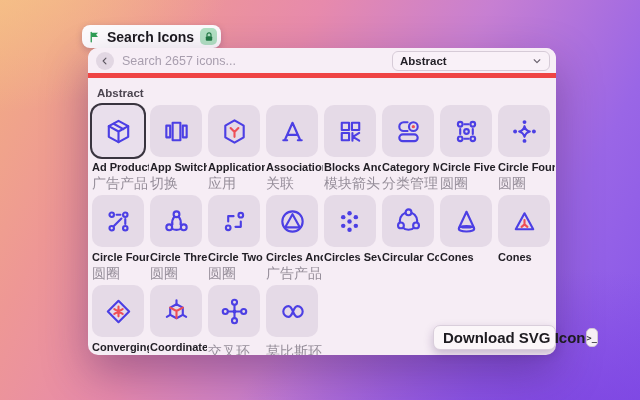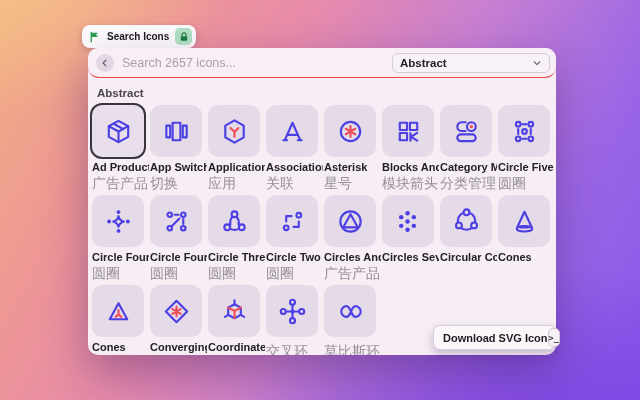--- a/index.html
+++ b/index.html
@@ -10,28 +10,28 @@
       radial-gradient(90% 80% at 88% 115%, rgba(122,63,224,.9) 0%, rgba(122,63,224,0) 60%),
       radial-gradient(60% 55% at -5% -10%, rgba(246,197,137,.95) 0%, rgba(246,197,137,0) 70%),
       linear-gradient(118deg,#f2ae82 0%,#ee9795 20%,#e78aac 38%,#c77fd2 58%,#9a66e6 80%,#8655e9 100%);
   }
   
   .pill{
     position:absolute;left:82px;top:25px;height:23px;display:flex;align-items:center;gap:6px;
     background:#fdfbfd;border-radius:8px;padding:0 4px 0 7px;
     box-shadow:0 2px 6px rgba(70,30,90,.25);
   }
-  .pill .label{font-size:10px;font-weight:700;color:#1c1a1e;}
+  .pill .label{font-size:14px;font-weight:700;color:#1c1a1e;}
   .pill .ext-badge{width:17px;height:17px;border-radius:5px;background:#b2e3c4;display:flex;align-items:center;justify-content:center;}
   
   .window{
     position:absolute;left:88px;top:48px;width:468px;height:307px;border-radius:10px;overflow:hidden;
     background:#f6edf5;box-shadow:0 18px 45px rgba(55,20,90,.38);
   }
-  .hdr{position:absolute;left:0;top:0;width:100%;height:30px;display:flex;align-items:center;padding:0 6px 0 8px;box-sizing:border-box;border-bottom:1px solid #ef4444;background:#f7eef6;border-radius:11px;}
+  .hdr{position:absolute;left:0;top:0;width:100%;height:30px;display:flex;align-items:center;padding:0 6px 0 8px;box-sizing:border-box;border-bottom:5px solid #ef4444;background:#f7eef6;}
   .backbtn{width:18px;height:18px;border-radius:50%;background:#e2d7e3;display:flex;align-items:center;justify-content:center;flex:0 0 auto;}
   .searchbox{flex:1;border:none;outline:none;background:transparent;font-size:12.5px;color:#3a353d;padding:0 8px;font-family:inherit;}
   .searchbox::placeholder{color:#a89eae;}
   .dropdown{width:158px;height:20px;border:1px solid #d6cbd7;border-radius:6px;background:#f9f1f8;display:flex;align-items:center;justify-content:space-between;padding:0 7px;box-sizing:border-box;}
   .dropdown .val{font-size:11.5px;font-weight:600;color:#242128;}
   .section-hdr{position:absolute;left:9px;top:39px;font-size:11.5px;font-weight:600;color:#4c4550;}
   
   .grid{position:absolute;left:4px;top:57px;display:grid;grid-template-columns:repeat(8,58px);grid-auto-rows:90px;}
   .cell{width:58px;}
   .tile{width:52px;height:52px;border-radius:10px;background:#e5dae7;display:flex;align-items:center;justify-content:center;box-sizing:border-box;}
@@ -44,21 +44,21 @@
   .tile svg .f{fill:#4c3fe4;stroke:none;}
   .tile svg .redf{fill:#ee4f56;stroke:none;}
   .tile svg .node{fill:#e5dae7;}
   
   .action-bar{
     position:absolute;left:433px;top:325px;width:123px;height:25px;z-index:5;
     background:#fbf6f9;border:1px solid #d9cedb;border-radius:7px;box-sizing:border-box;
     display:flex;align-items:center;justify-content:space-between;padding:0 3px 0 9px;
     box-shadow:0 4px 10px rgba(60,25,90,.25);
   }
-  .action-bar .albl{font-size:11px;font-weight:700;color:#1d1b20;white-space:nowrap;}
+  .action-bar .albl{font-size:15px;font-weight:700;color:#1d1b20;white-space:nowrap;}
   .action-bar .key{width:22px;height:17px;border:1px solid #d2c7d3;border-radius:5px;background:#f6eff5;
     display:flex;align-items:center;justify-content:center;
     font-family:"DejaVu Sans Mono",monospace;font-size:8.5px;font-weight:700;color:#35323a;}
 </style>
 </head>
 <body>
 
 <div class="pill">
   <span style="display:flex;">
     <svg width="12" height="13" viewBox="0 0 16 16">
@@ -137,32 +137,20 @@
     <div class="cell">
       <div class="tile">
           <svg viewBox="0 0 32 32">
             <path d="M8 25 16 7l8 18M11 19.5h10M6.5 25h4M21.5 25h4"></path>
           </svg>
         </div>
       <div class="lbl">Association</div>
       <div class="sub">关联</div>
     </div>
 
-    <div class="cell">
-      <div class="tile">
-          <svg viewBox="0 0 32 32">
-            <circle cx="16" cy="16" r="10"></circle>
-            <g class="red">
-              <path d="M16 10.5v11M11.2 13.2l9.6 5.6M20.8 13.2l-9.6 5.6"></path>
-            </g>
-          </svg>
-        </div>
-      <div class="lbl">Asterisk</div>
-      <div class="sub">星号</div>
-    </div>
 
 
 
     <div class="cell">
       <div class="tile">
           <svg viewBox="0 0 32 32">
             <rect x="7" y="7" width="7.5" height="7.5"></rect>
             <rect x="17.5" y="7" width="7.5" height="7.5"></rect>
             <rect x="7" y="17.5" width="7.5" height="7.5"></rect>
             <path d="M18 17.5v8M25 17.5l-6.5 4 6.5 4"></path>

